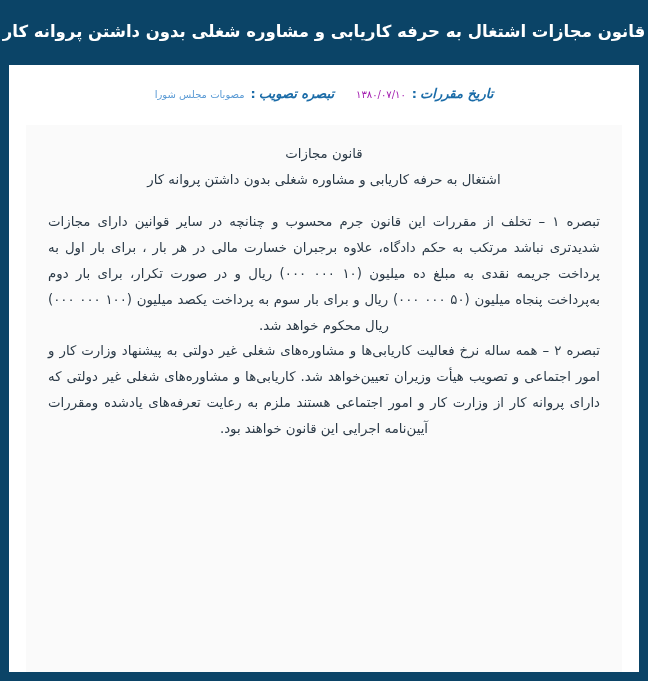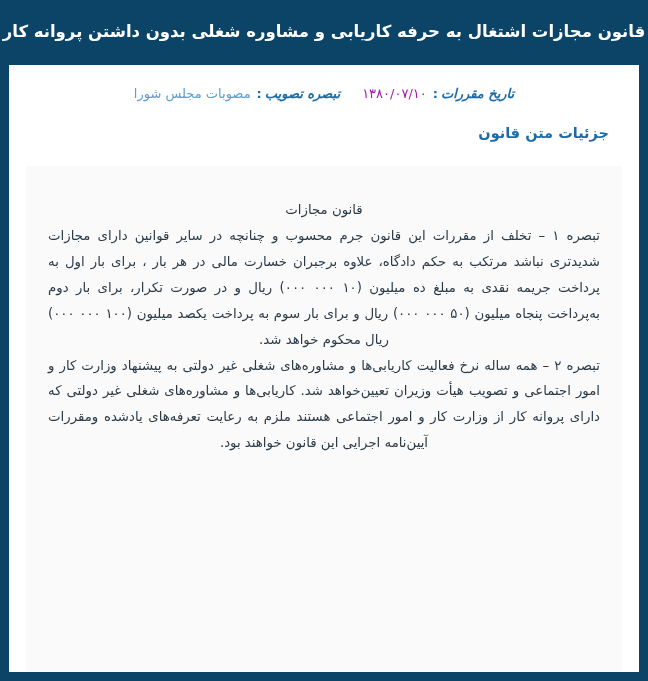--- a/index.html
+++ b/index.html
@@ -89,21 +89,21 @@
     font-style: italic;
   }
   .meta-colon {
     color: #1b6ca8;
     font-weight: bold;
     font-size: 13px;
     margin: 0 3px 0 6px;
   }
   .meta-value {
     color: #5b9bd5;
-    font-size: 13px;
+    font-size: 10px;
     font-weight: normal;
   }
   .meta-value.dark {
     color: #a21caf;
     font-weight: normal;
     direction: ltr;
     unicode-bidi: embed;
   }
 
   
@@ -129,21 +129,20 @@
     direction: rtl;
     overflow: hidden;
   }
 
   .law-body {
     color: #2b3a47;
     font-size: 13.3px;
     line-height: 1.95;
     text-align: justify;
     direction: rtl;
-    margin-top: 15px;
   }
   .law-body p {
     margin: 0;
     padding: 0;
   }
   .law-body p.center-ish {
     text-align: center;
   }
   .law-body p.spacer-after {
     margin-bottom: 16px;
@@ -173,29 +172,27 @@
       </div>
 
       <div class="meta-group">
         <span class="meta-label">تبصره تصویب</span>
         <span class="meta-colon">:</span>
         <span class="meta-value">مصوبات مجلس شورا</span>
       </div>
 
     </div>
 
-    <div class="section-heading">
-      <span class="heading-text">جزئیات متن قانون</span>
-    </div>
 
     <div class="content-panel">
       <div class="law-body">
 
         <p class="center-ish">قانون مجازات</p>
 
+        <p class="center-ish spacer-after">اشتغال به حرفه کاریابی و مشاوره شغلی بدون داشتن پروانه کار</p>
 
 
         <p class="block">تبصره ۱ – تخلف از مقررات این قانون جرم محسوب و چنانچه در سایر قوانین دارای مجازات شدیدتری نباشد مرتکب به حکم دادگاه، علاوه برجبران خسارت مالی در هر بار ، برای بار اول به پرداخت جریمه نقدی به مبلغ ده میلیون (۱۰ ۰۰۰ ۰۰۰) ریال و در صورت تکرار، برای بار دوم به‌پرداخت پنجاه میلیون (۵۰ ۰۰۰ ۰۰۰) ریال و برای بار سوم به پرداخت یکصد میلیون (۱۰۰ ۰۰۰ ۰۰۰) ریال محکوم خواهد شد.</p>
 
         <p class="block">تبصره ۲ – همه ساله نرخ فعالیت کاریابی‌ها و مشاوره‌های شغلی غیر دولتی به پیشنهاد وزارت کار و امور اجتماعی و تصویب هیأت وزیران تعیین‌خواهد شد. کاریابی‌ها و مشاوره‌های شغلی غیر دولتی که دارای پروانه کار از وزارت کار و امور اجتماعی هستند ملزم به رعایت تعرفه‌های یادشده ومقررات آیین‌نامه اجرایی این قانون خواهند بود.</p>
 
       </div>
     </div>
 
   </div>

